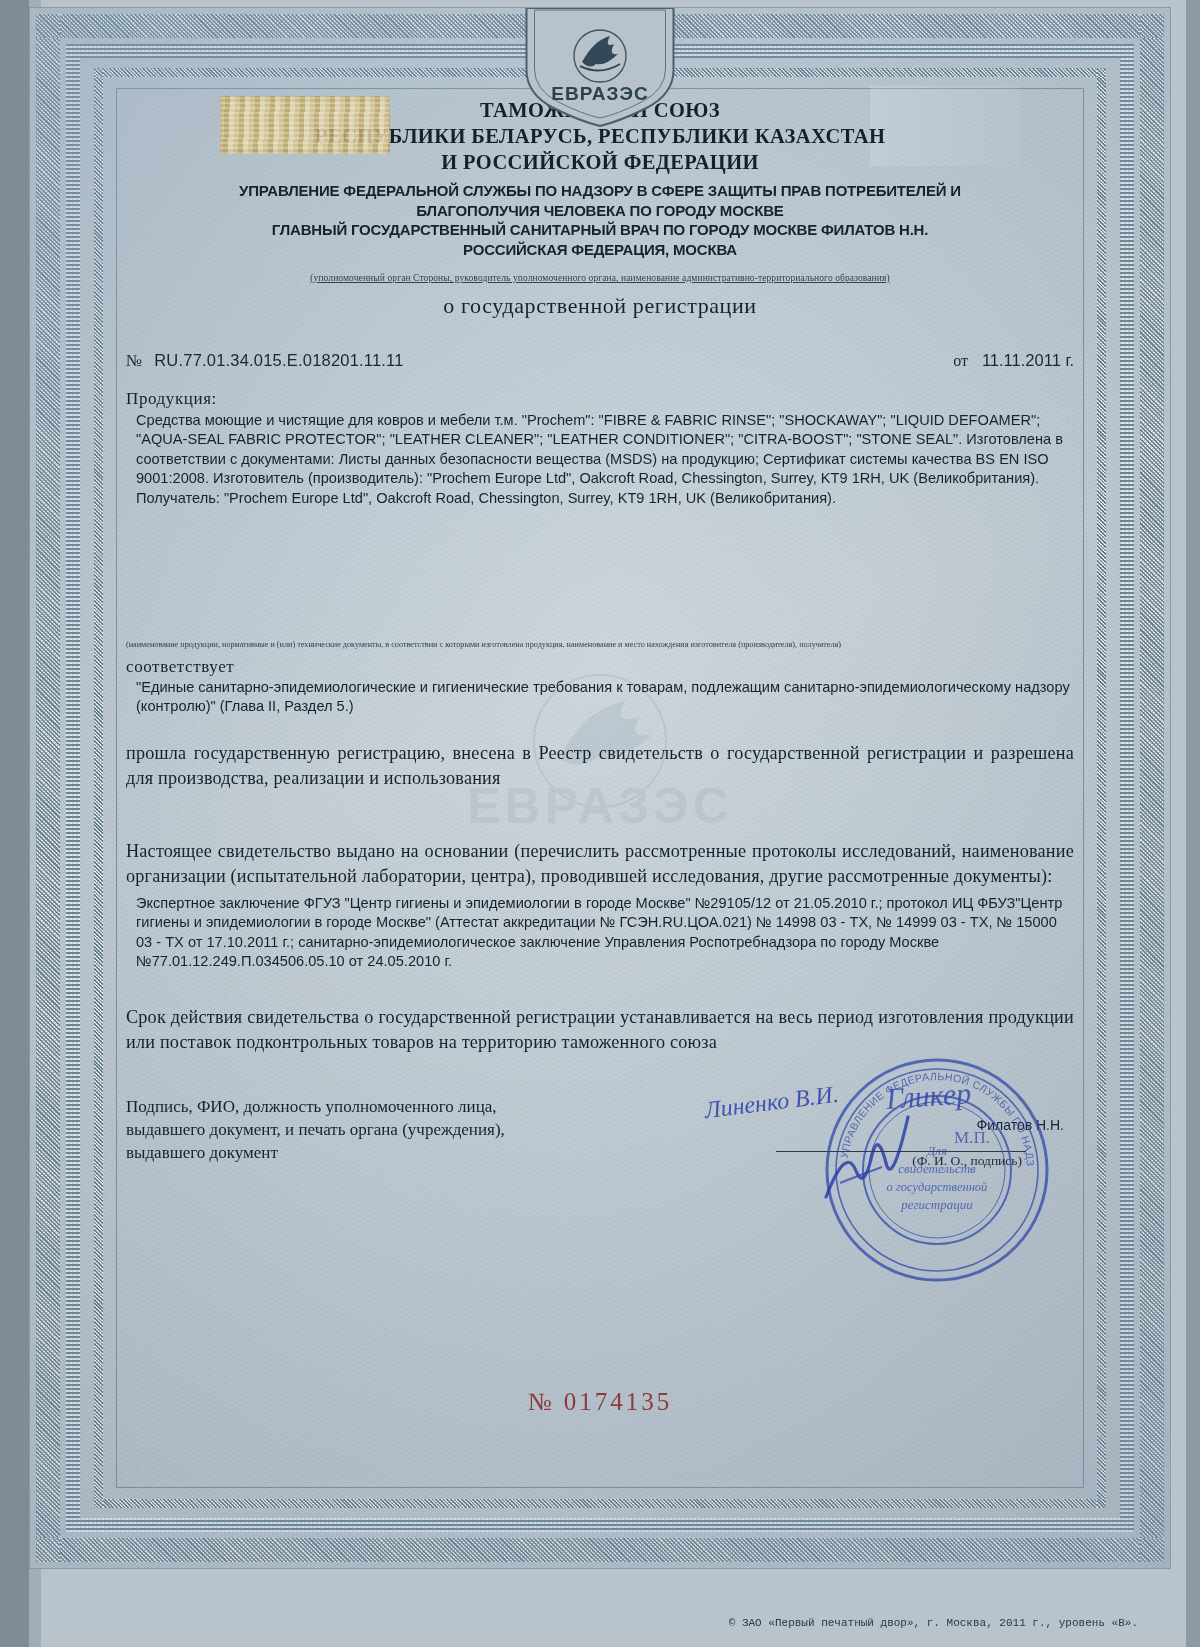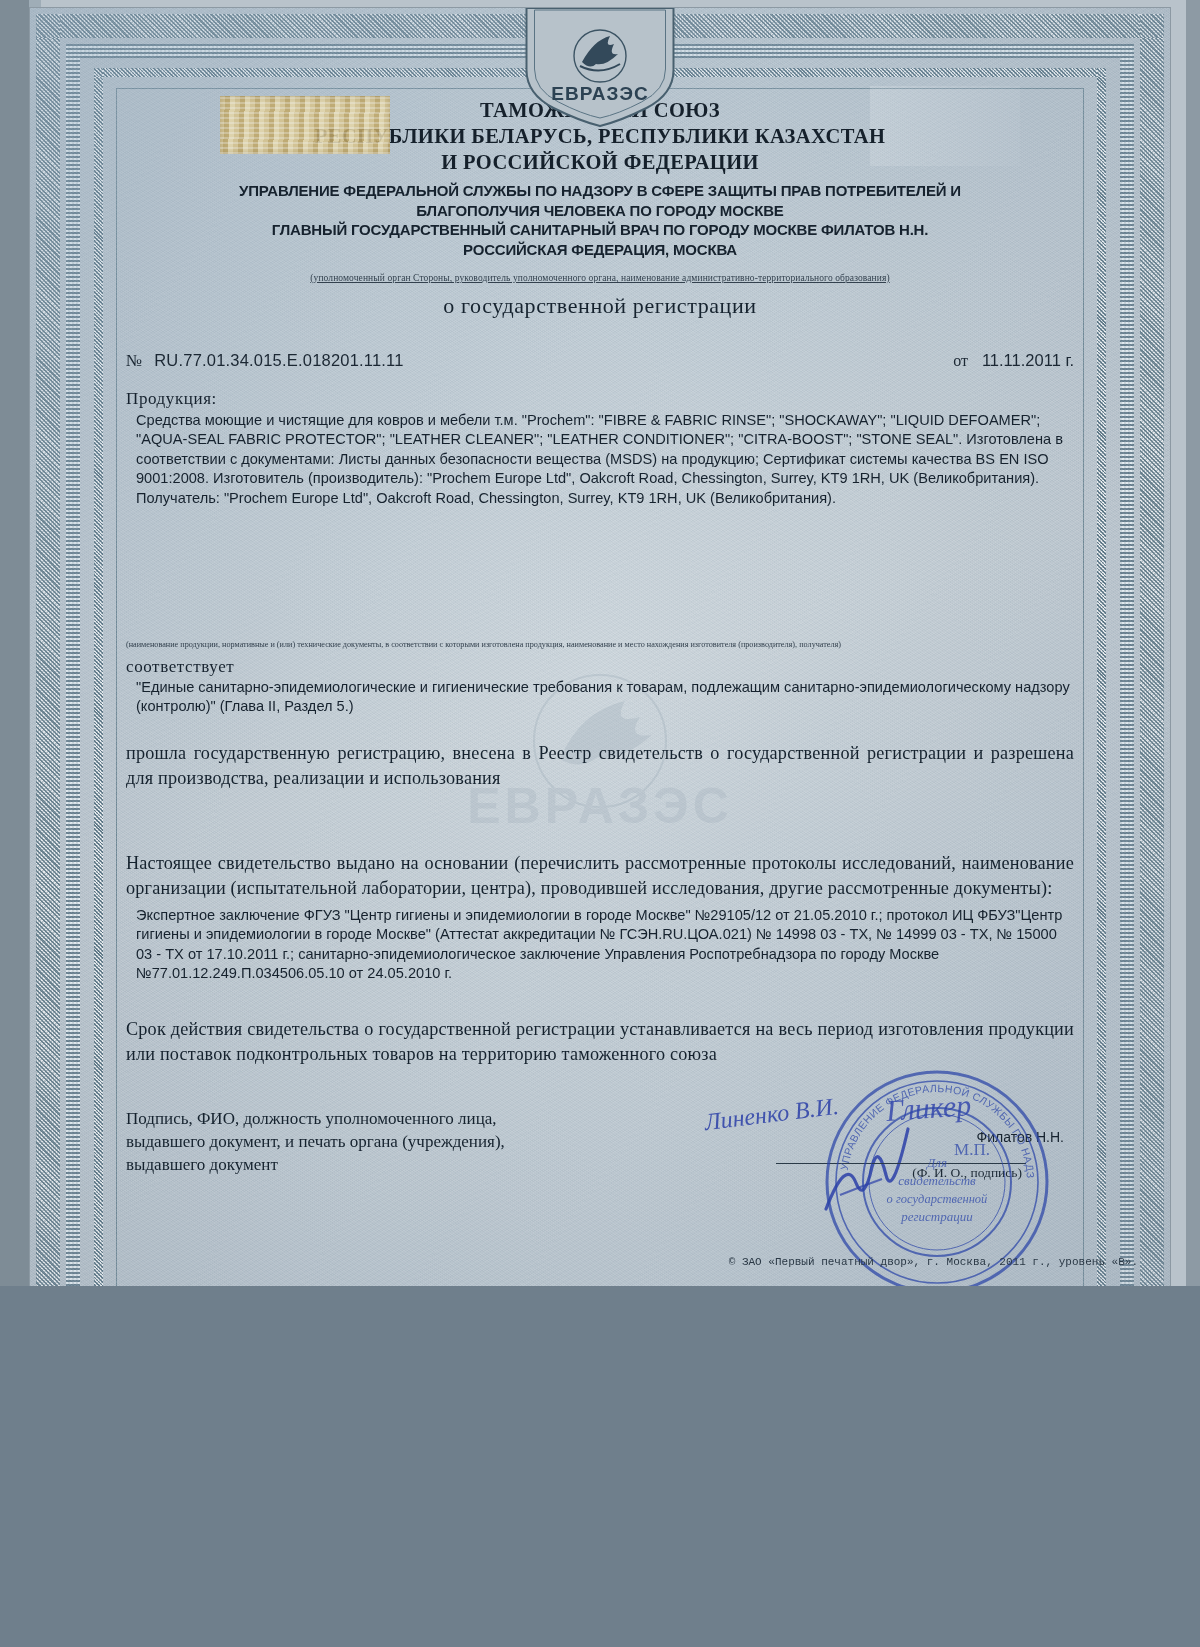--- a/index.html
+++ b/index.html
@@ -1,18 +1,18 @@
 <!DOCTYPE html>
 <html><head>
 <meta charset="utf-8">
 <style>
   html,body{margin:0;padding:0;background:#6f7f8c;}
   body{width:1200px;height:1647px;font-family:"Liberation Serif",serif;}
 
-  .page{position:relative;width:1200px;height:1286px;overflow:hidden;
+  .page{position:relative;width:1200px;height:1647px;overflow:hidden;
         background:#b9c3cb;}
 
   
   .scan{position:absolute;inset:0;background:
       linear-gradient(90deg,#7e8c96 0 2.4%, #9fadb7 2.4% 3.4%, transparent 3.4%),
       linear-gradient(270deg,#8d9aa4 0 1.2%, transparent 1.2%);
   }
 
   
   .cert{position:absolute;left:30px;top:8px;width:1140px;height:1560px;
@@ -200,21 +200,21 @@
 
       <div style="height:132px"></div>
 
       <div class="fineprint-left">(наименование продукции, нормативные и (или) технические документы, в соответствии с которыми изготовлена продукция, наименование и место нахождения изготовителя (производителя), получателя)</div>
 
       <div class="lbl-serif" style="margin-top:8px">соответствует</div>
       <div class="body-sans" style="margin-top:1px">"Единые санитарно-эпидемиологические и гигиенические требования к товарам, подлежащим санитарно-эпидемиологическому надзору (контролю)" (Глава II, Раздел 5.)</div>
 
       <div class="para-serif" style="margin-top:24px">прошла государственную регистрацию, внесена в Реестр свидетельств о государственной регистрации и разрешена для производства, реализации и использования</div>
 
-      <div class="para-serif" style="margin-top:60px">Настоящее свидетельство выдано на основании (перечислить рассмотренные протоколы исследований, наименование организации (испытательной лаборатории, центра), проводившей исследования, другие рассмотренные документы):</div>
+      <div class="para-serif" style="margin-top:48px">Настоящее свидетельство выдано на основании (перечислить рассмотренные протоколы исследований, наименование организации (испытательной лаборатории, центра), проводившей исследования, другие рассмотренные документы):</div>
       <div class="body-sans" style="margin-top:5px">Экспертное заключение ФГУЗ "Центр гигиены и эпидемиологии в городе Москве" №29105/12 от 21.05.2010 г.; протокол ИЦ ФБУЗ"Центр гигиены и эпидемиологии в городе Москве" (Аттестат аккредитации № ГСЭН.RU.ЦОА.021) № 14998 03 - ТХ, № 14999 03 - ТХ, № 15000 03 - ТХ от 17.10.2011 г.; санитарно-эпидемиологическое заключение Управления Роспотребнадзора по городу Москве №77.01.12.249.П.034506.05.10 от 24.05.2010 г.</div>
 
       <div class="para-serif" style="margin-top:34px">Срок действия свидетельства о государственной регистрации устанавливается на весь период изготовления продукции или поставок подконтрольных товаров на территорию таможенного союза</div>
 
       <div class="sig-block">
         <div class="sig-text">
           <div>Подпись, ФИО, должность уполномоченного лица,</div>
           <div>выдавшего документ, и печать органа (учреждения),</div>
           <div>выдавшего документ</div>
         </div>

